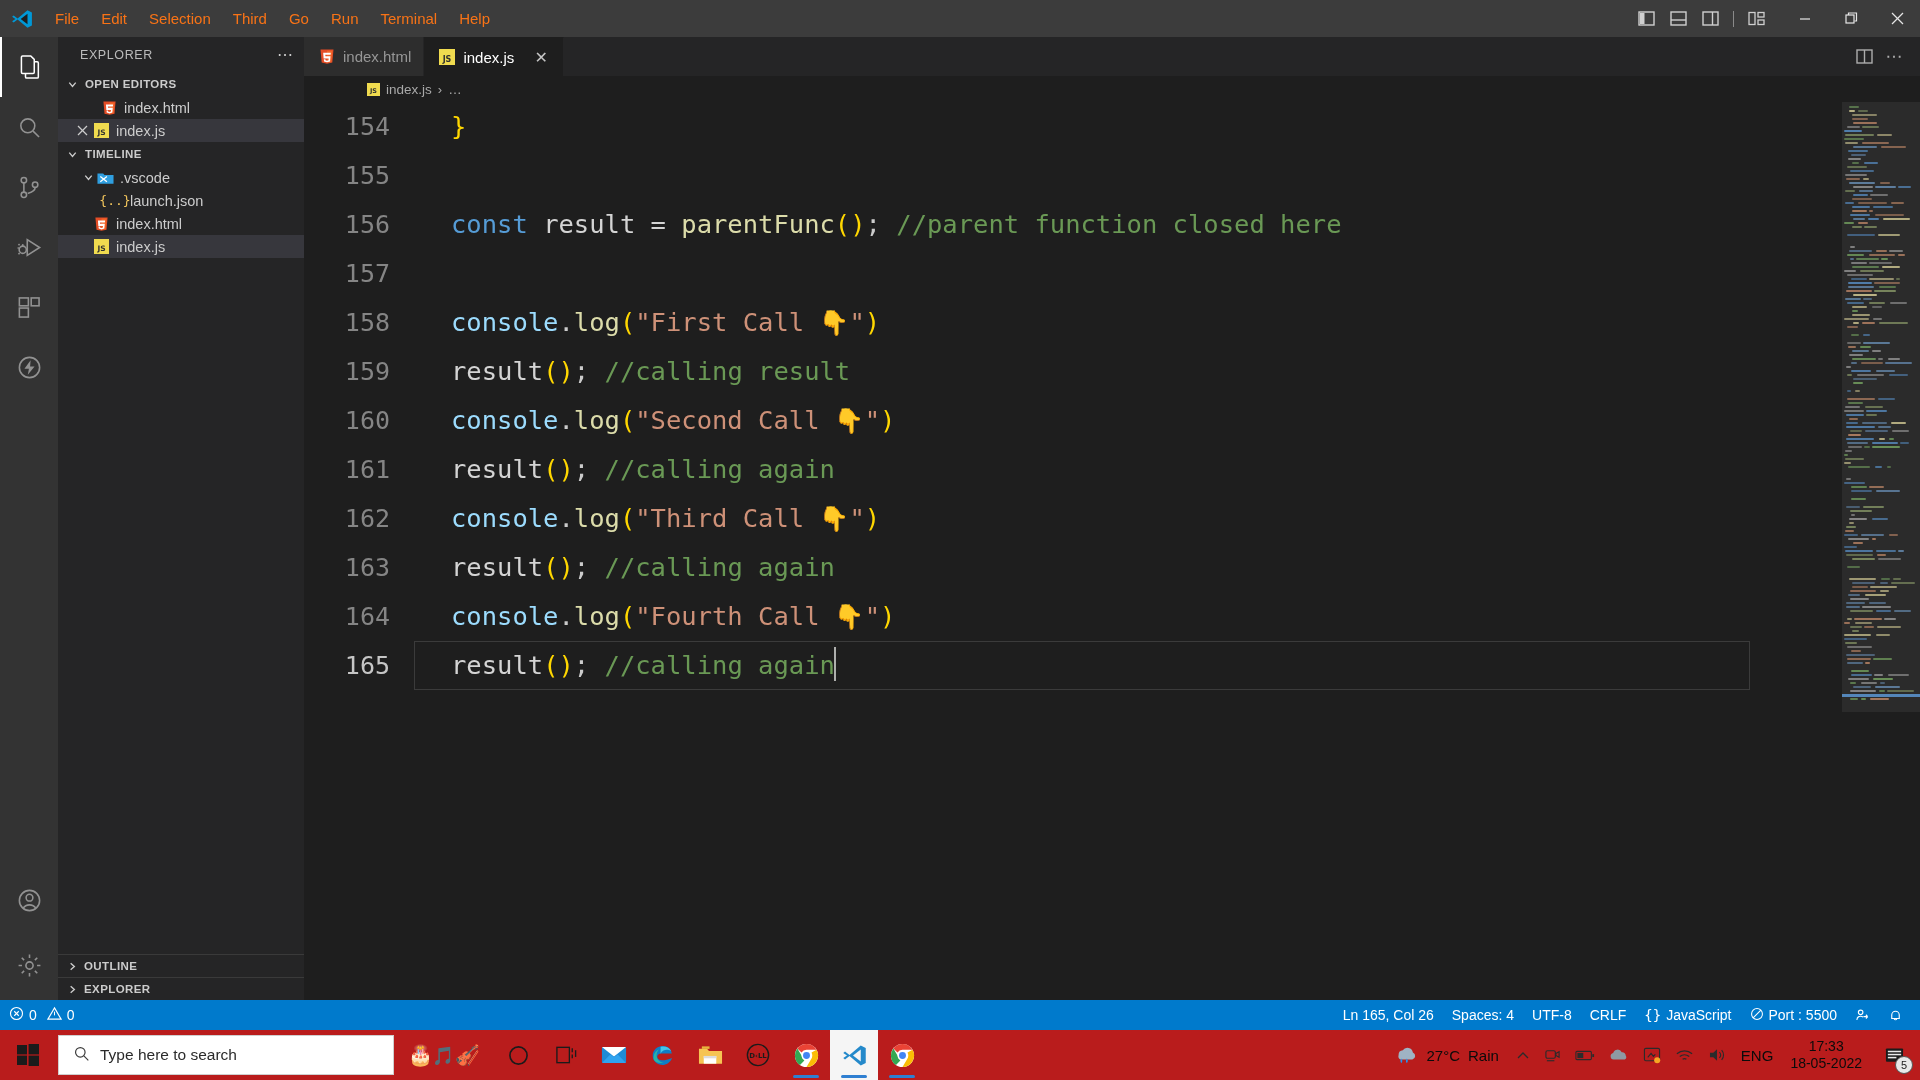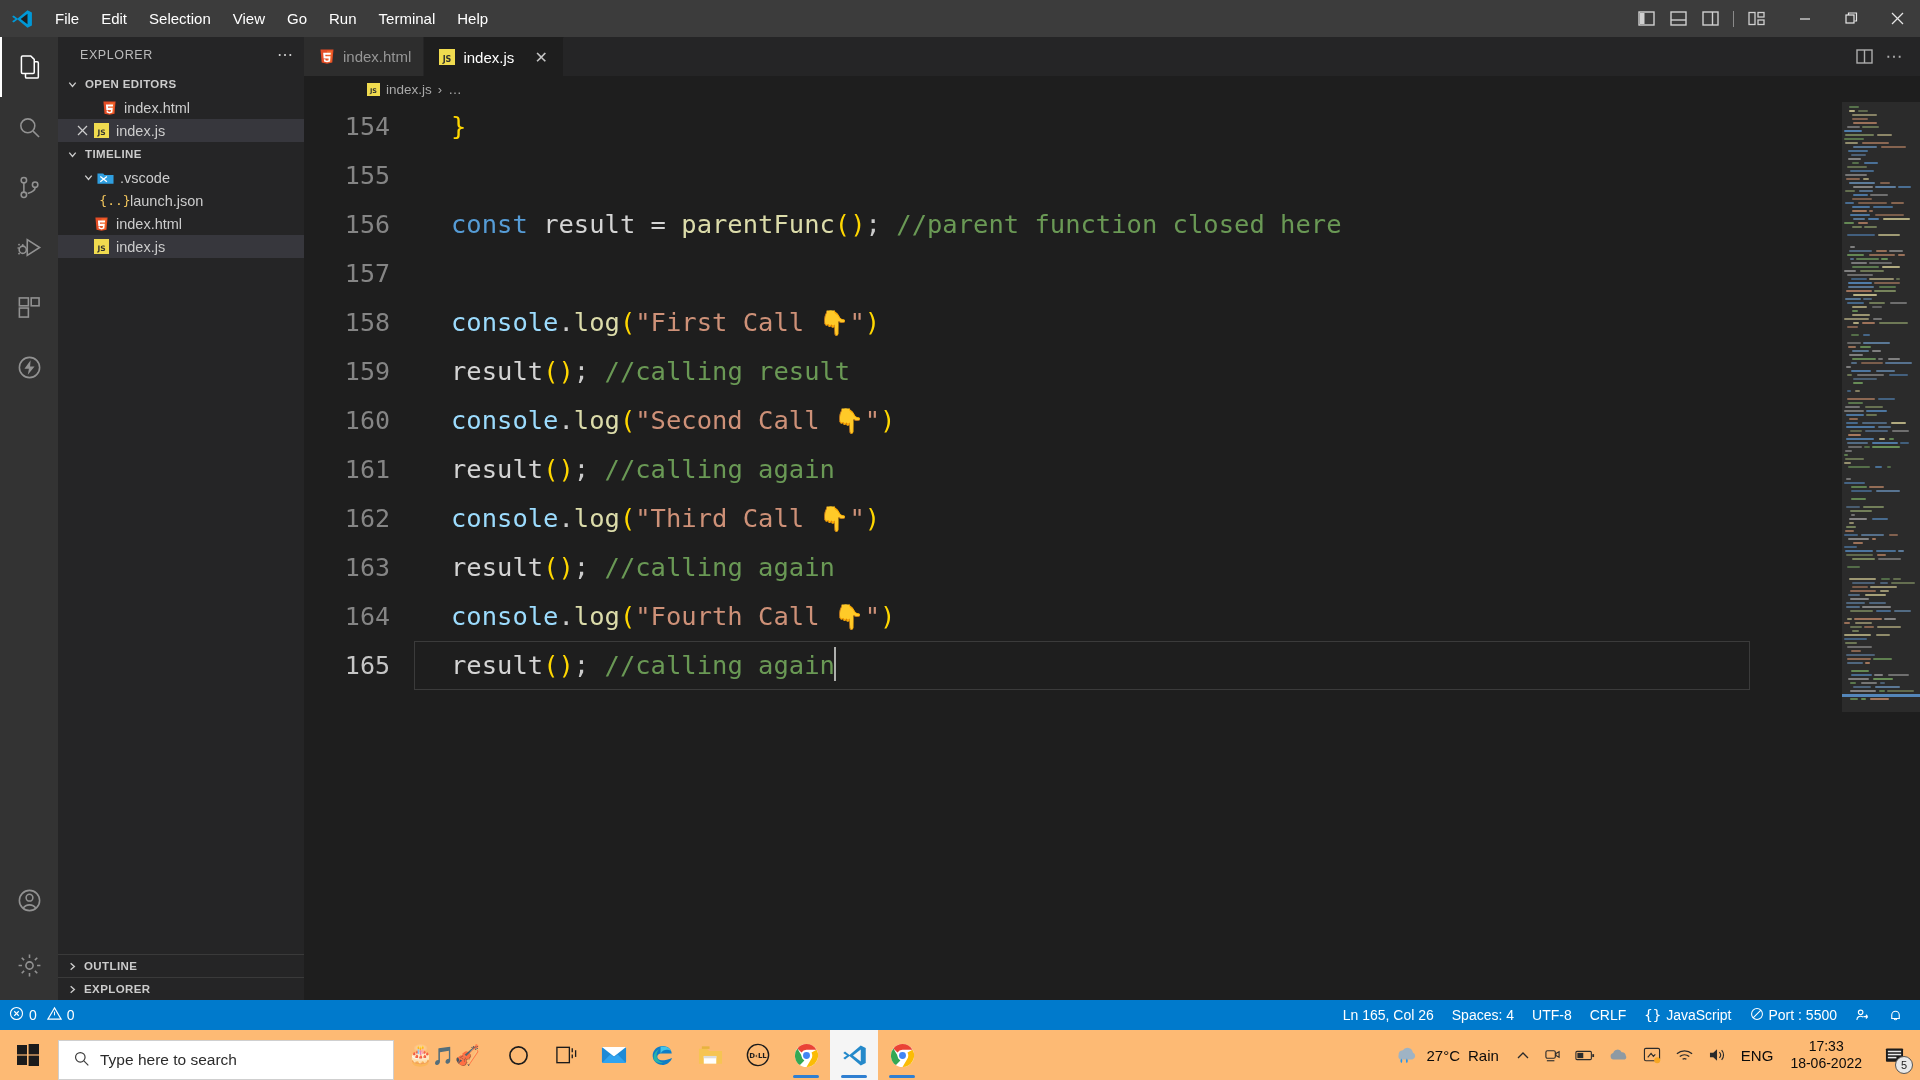--- a/index.html
+++ b/index.html
@@ -14,21 +14,21 @@
 
   
   .titlebar {
     height: 37px; background: #3c3c3c; display: flex; align-items: center;
     flex: 0 0 37px; position: relative; color: #cccccc; font-size: 15px;
   }
   .vscode-logo { width: 44px; height: 37px; display:flex; align-items:center; justify-content:center; }
   .menubar { display: flex; align-items: center; height: 37px; }
   .menu-item {
     padding: 0 11px; height: 100%; display: flex; align-items: center;
-    font-size: 15px; color: #ffffff; cursor: default;
+    font-size: 15px; color: #f97316; cursor: default;
   }
   .title-center {
     position: absolute; left: 0; right: 0; text-align: center;
     font-size: 15px; color: #cccccc; pointer-events: none;
   }
   .title-right { margin-left: auto; display: flex; align-items: center; height: 37px; z-index: 2; }
   .layout-btns { display:flex; align-items:center; gap: 2px; padding-right: 10px; }
   .layout-btn { width: 30px; height: 30px; display:flex; align-items:center; justify-content:center; cursor:pointer; }
   .vsep { width:1px; height:16px; background:#8a8a8a; margin: 0 6px; }
   .wbtn { width: 46px; height: 37px; display:flex; align-items:center; justify-content:center; cursor:pointer; }
@@ -149,21 +149,21 @@
   .statusbar {
     height: 30px; flex: 0 0 30px; background: #007acc; display: flex; align-items: center;
     color: #ffffff; font-size: 14px; padding: 0 0 0 0;
   }
   .sb-left { display: flex; align-items: center; }
   .sb-right { margin-left: auto; display: flex; align-items: center; padding-right: 8px; }
   .sb-cell { display: flex; align-items: center; gap: 5px; padding: 0 9px; height: 30px; cursor: pointer; white-space: nowrap;}
 
   
   .taskbar {
-    height: 50px; flex: 0 0 50px; background: #fdba74; display: flex; align-items: flex-end;
+    height: 50px; flex: 0 0 50px; background: #b91c1c; display: flex; align-items: center;
     color: #0b0b0b; font-size: 15px; position: relative;
   }
   .start-btn { width: 56px; height: 50px; display:flex; align-items:center; justify-content:center; cursor:pointer; }
   .tb-search {
     width: 336px; height: 40px; background: #ffffff; display: flex; align-items: center; gap: 10px;
     padding-left: 14px; margin-left: 2px; color: #2b2b2b; font-size: 15.5px; cursor: text;
     border: 1px solid #cfcfcf;
   }
   .tb-icon {
     width: 48px; height: 50px; display: flex; align-items: center; justify-content: center;
@@ -195,21 +195,21 @@
     <div class="vscode-logo">
       <svg width="22" height="22" viewBox="0 0 100 100">
         <path d="M75 10 L95 20 L95 80 L75 90 L30 52 L12 66 L5 60 L20 50 L5 40 L12 34 L30 48 Z" fill="#0098d7"></path>
         <path d="M75 26 L75 74 L44 50 Z" fill="#1e1e1e"></path>
       </svg>
     </div>
     <div class="menubar">
       <div class="menu-item">File</div>
       <div class="menu-item">Edit</div>
       <div class="menu-item">Selection</div>
-      <div class="menu-item">View</div>
+      <div class="menu-item">Third</div>
       <div class="menu-item">Go</div>
       <div class="menu-item">Run</div>
       <div class="menu-item">Terminal</div>
       <div class="menu-item">Help</div>
     </div>
     <div class="title-right">
       <div class="layout-btns">
         <div class="layout-btn">
           <svg width="17" height="15" viewBox="0 0 17 15">
               <rect x="1" y="1" width="15" height="13" fill="none" stroke="#cfcfcf" stroke-width="1.4"></rect>
@@ -934,21 +934,21 @@
       <div class="tray-item">
         <svg width="19" height="16" viewBox="0 0 20 17" fill="none" stroke="#2b2b2b" stroke-width="1.2">
           <polygon points="2,6 5.5,6 9.5,2.5 9.5,14.5 5.5,11 2,11" fill="#2b2b2b" stroke="none"></polygon>
           <path d="M12 5.4a4.6 4.6 0 0 1 0 6.2"></path>
             <path d="M14.4 3.2a8 8 0 0 1 0 10.6"></path>
         </svg>
       </div>
       <div class="tray-item">ENG</div>
       <div class="clock">
         <span>17:33</span>
-        <span>18-06-2022</span>
+        <span>18-05-2022</span>
       </div>
       <div class="notif">
         <svg width="21" height="19" viewBox="0 0 22 20">
             <rect x="2" y="2.5" width="18" height="14" rx="1" fill="#1b1b1b"></rect>
             <rect x="4" y="5" width="14" height="1.6" fill="#e9e9e9"></rect>
             <rect x="4" y="8.2" width="14" height="1.6" fill="#e9e9e9"></rect>
             <rect x="4" y="11.4" width="9" height="1.6" fill="#e9e9e9"></rect>
           </svg>
         <span class="notif-count">5</span>
       </div>

